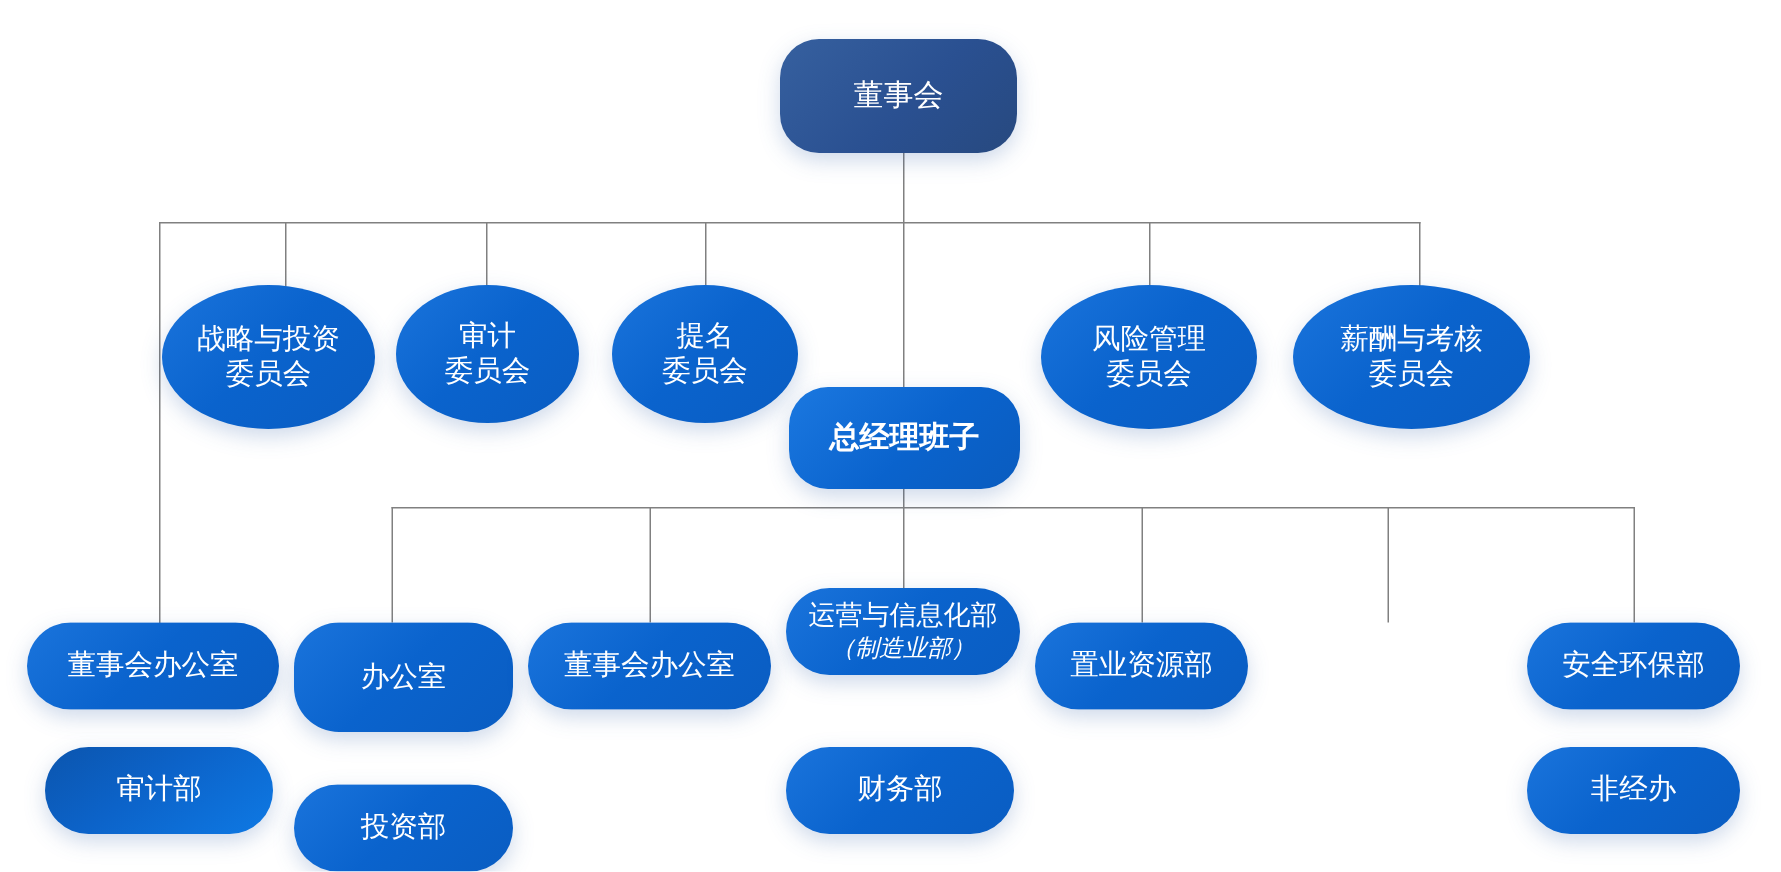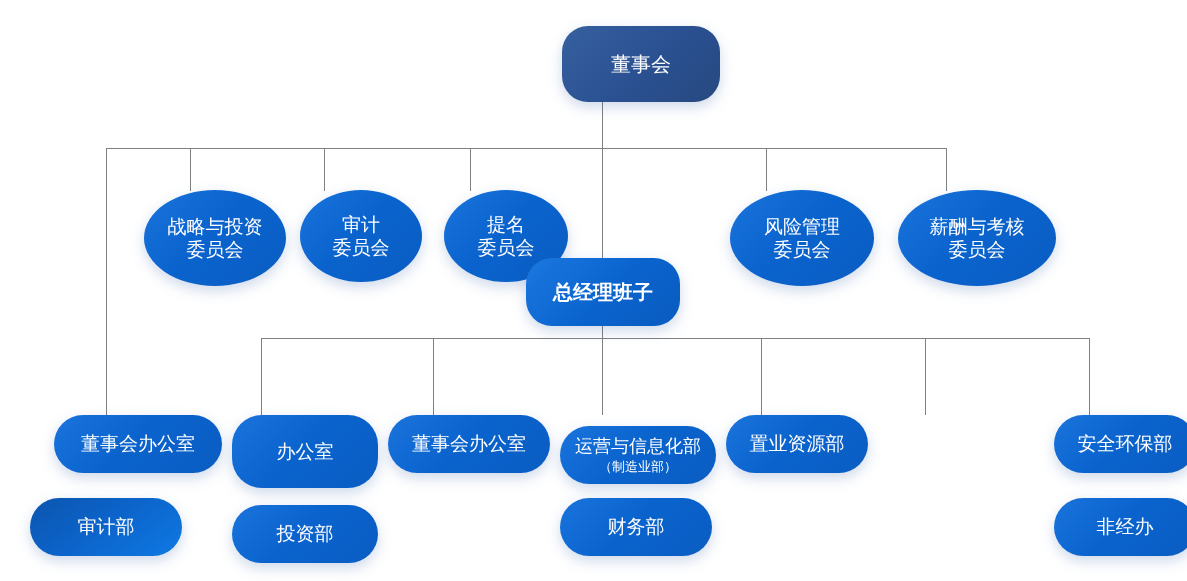--- a/index.html
+++ b/index.html
@@ -20,37 +20,35 @@
   .node{
     position:absolute;
     display:flex;align-items:center;justify-content:center;
     text-align:center;
     color:#ffffff;
     box-sizing:border-box;
     line-height:1.22;
     filter:drop-shadow(0 5px 7px rgba(30,80,160,.22));
   }
   .node .lbl{display:block;width:100%;padding:0 4px;}
-  .node .sub{display:block;font-size:13px;margin-top:1px;}
+  .node .sub{display:block;font-size:16px;margin-top:1px;font-style:italic;}
 
   
   .sh-round  { border-radius:26px; }
   .sh-ellipse{ border-radius:50%/50%; }
   .sh-pill   { border-radius:30px; }
 
   
   .c-board{
     background:#2d5596;
     background-image:linear-gradient(135deg,#36609f 0%,#2a5091 55%,#27497f 100%);
-    margin-left:42px;
   }
   .c-blue{
     background:#0c68d2;
     background-image:linear-gradient(135deg,#1a74dc 0%,#0a63cd 48%,#0a5dc2 100%);
-    margin-left:36px;
   }
   .c-blue-dark{
     background:#0b5ec2;
     background-image:linear-gradient(145deg,#0b55ae 0%,#0c63c9 45%,#0e79e4 100%);
     justify-content:center;
   }
   .c-gm{
     background:#0c68d2;
     background-image:linear-gradient(135deg,#1b78e0 0%,#0a63cd 55%,#0a5cbf 100%);
   }
@@ -134,41 +132,41 @@
   </div>
 
   <div class="node sh-pill c-blue f19" style="left:196px;top:415px;width:146px;height:73px;">
     <span class="lbl">办公室</span>
   </div>
 
   <div class="node sh-pill c-blue f19" style="left:352px;top:415px;width:162px;height:58px;">
     <span class="lbl">董事会办公室</span>
   </div>
 
-  <div class="node sh-pill c-blue f18" style="left:524px;top:426px;width:156px;height:58px;">
+  <div class="node sh-pill c-blue f18" style="left:524px;top:392px;width:156px;height:58px;">
     <span class="lbl">
       <span>运营与信息化部</span>
       <span class="sub">（制造业部）</span>
     </span>
   </div>
 
   <div class="node sh-pill c-blue f19" style="left:690px;top:415px;width:142px;height:58px;">
     <span class="lbl">置业资源部</span>
   </div>
 
 
   <div class="node sh-pill c-blue f19" style="left:1018px;top:415px;width:142px;height:58px;">
     <span class="lbl">安全环保部</span>
   </div>
 
   <div class="node sh-pill c-blue-dark f19" style="left:30px;top:498px;width:152px;height:58px;">
     <span class="lbl">审计部</span>
   </div>
 
-  <div class="node sh-pill c-blue f19" style="left:196px;top:505px;width:146px;height:58px;">
+  <div class="node sh-pill c-blue f19" style="left:196px;top:523px;width:146px;height:58px;">
     <span class="lbl">投资部</span>
   </div>
 
 
   <div class="node sh-pill c-blue f19" style="left:524px;top:498px;width:152px;height:58px;text-align:center;">
     <span class="lbl">财务部</span>
   </div>
 
 
 

